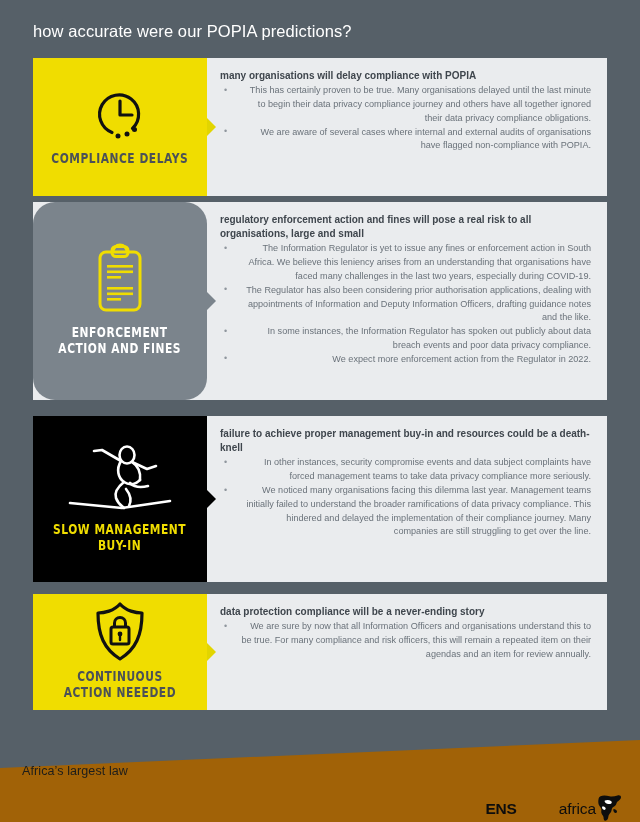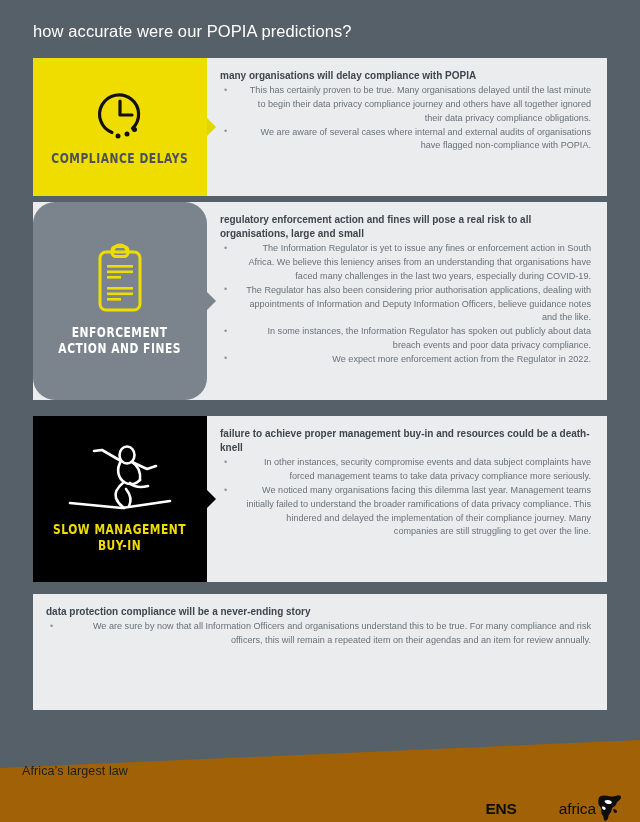--- a/index.html
+++ b/index.html
@@ -214,21 +214,21 @@
         </svg>
       </div>
       <div class="panel-label" id="label-1" style="color: rgb(255, 255, 255);">ENFORCEMENT
 ACTION AND FINES</div>
       <div class="arrow" id="arrow-1" style="border-left-color: rgb(123, 132, 140);"></div>
     </div>
     <div class="body-panel">
       <p class="body-title">regulatory enforcement action and fines will pose a real risk to all organisations, large and small</p>
       <ul class="bullets" id="bullets-1">
           <li>The Information Regulator is yet to issue any fines or enforcement action in South Africa. We believe this leniency arises from an understanding that organisations have faced many challenges in the last two years, especially during COVID-19.</li>
-          <li>The Regulator has also been considering prior authorisation applications, dealing with appointments of Information and Deputy Information Officers, believe guidance notes and the like.</li>
+          <li>The Regulator has also been considering prior authorisation applications, dealing with appointments of Information and Deputy Information Officers, drafting guidance notes and the like.</li>
           <li>In some instances, the Information Regulator has spoken out publicly about data breach events and poor data privacy compliance.</li>
           <li>We expect more enforcement action from the Regulator in 2022.</li>
         </ul>
     </div>
   </div>
 
   <div class="card" id="card-2" style="top:416px; height:166px;">
     <div class="icon-panel" id="panel-2" style="background: rgb(0, 0, 0);">
       <div class="icon-wrap">
         <svg width="112" height="74" viewBox="0 0 112 74" aria-hidden="true">
@@ -252,20 +252,34 @@
     <div class="body-panel">
       <p class="body-title">failure to achieve proper management buy-in and resources could be a death-knell</p>
       <ul class="bullets" id="bullets-2">
           <li>In other instances, security compromise events and data subject complaints have forced management teams to take data privacy compliance more seriously.</li>
           <li>We noticed many organisations facing this dilemma last year. Management teams initially failed to understand the broader ramifications of data privacy compliance. This hindered and delayed the implementation of their compliance journey. Many companies are still struggling to get over the line.</li>
         </ul>
     </div>
   </div>
 
   <div class="card" id="card-3" style="top:594px; height:116px;">
+    <div class="icon-panel" id="panel-3" style="background: rgb(240, 221, 0);">
+      <div class="icon-wrap">
+        <svg width="60" height="62" viewBox="0 0 60 62" aria-hidden="true">
+          <path d="M30 3 C24 10 14 12 8 12 C8 34 14 48 30 58 C46 48 52 34 52 12 C46 12 36 10 30 3 Z" fill="none" stroke="#111111" stroke-width="3.2" stroke-linejoin="round"></path>
+          <rect x="21" y="26" width="18" height="17" rx="2" ry="2" fill="none" stroke="#111111" stroke-width="3"></rect>
+          <path d="M24.5 26 L24.5 22 a5.5 5.5 0 0 1 11 0 L35.5 26" fill="none" stroke="#111111" stroke-width="3"></path>
+          <circle cx="30" cy="33" r="2.4" fill="#111111"></circle>
+          <path d="M30 34.5 L30 39" stroke="#111111" stroke-width="2.4" stroke-linecap="round"></path>
+        </svg>
+      </div>
+      <div class="panel-label" id="label-3" style="color: rgb(75, 81, 87);">CONTINUOUS
+ACTION NEEEDED</div>
+      <div class="arrow" id="arrow-3" style="border-left-color: rgb(226, 213, 0);"></div>
+    </div>
     <div class="body-panel">
       <p class="body-title">data protection compliance will be a never-ending story</p>
       <ul class="bullets" id="bullets-3">
           <li>We are sure by now that all Information Officers and organisations understand this to be true. For many compliance and risk officers, this will remain a repeated item on their agendas and an item for review annually.</li>
         </ul>
     </div>
   </div>
 
   <div id="footer-text">Africa’s largest law</div>
 

